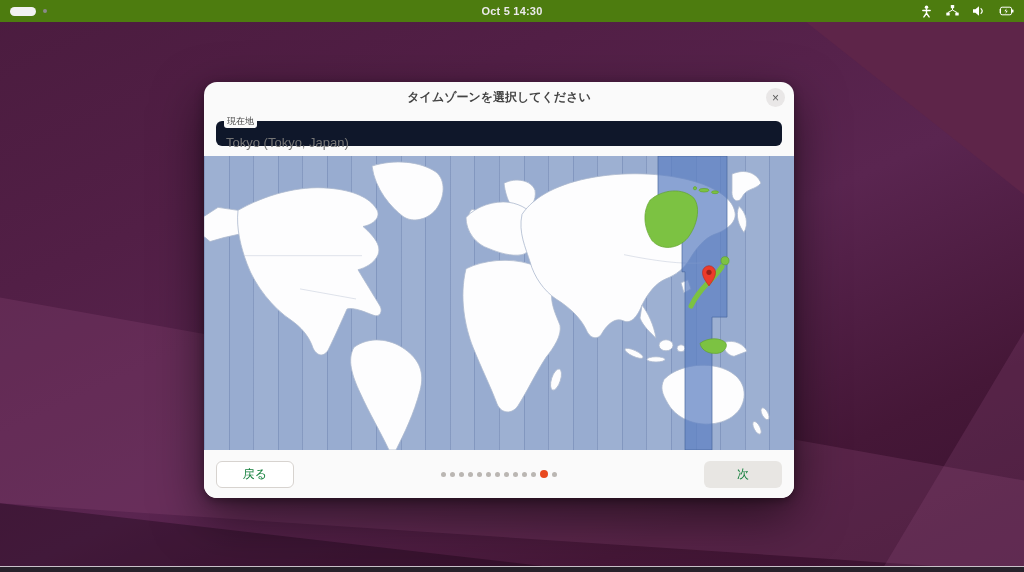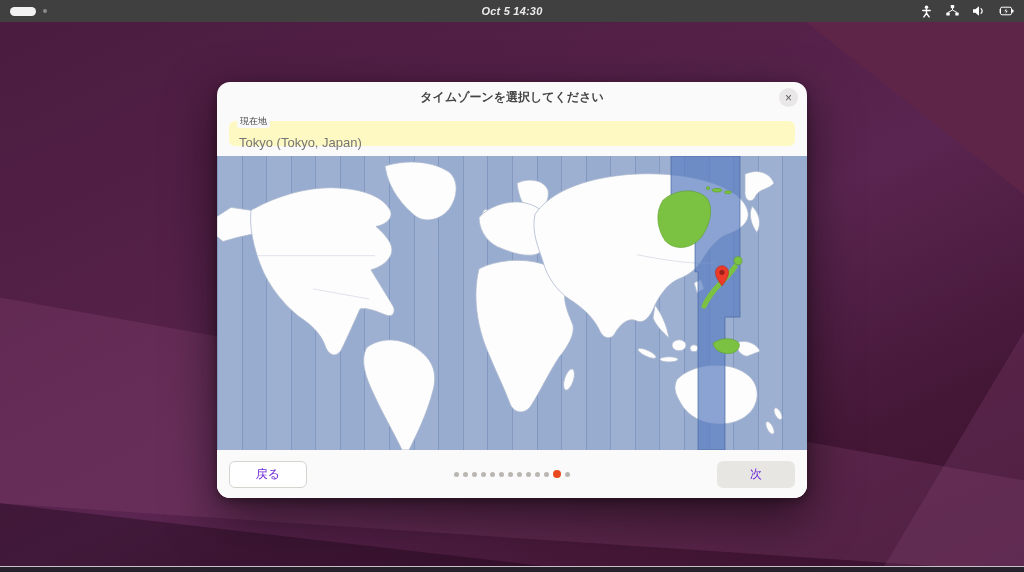--- a/index.html
+++ b/index.html
@@ -10,40 +10,40 @@
   .wallpaper { position:absolute; inset:0;
     background:linear-gradient(155deg,#4b1c3f 0%,#521f46 28%,#5a2550 55%,#451737 80%,#3a1230 100%); }
   .wallpaper .facet { position:absolute; inset:0; }
   .facet.f1 { background:#5e2549; clip-path:polygon(76% 0, 100% 0, 100% 34%); }
   .facet.f2 { background:rgba(140,72,120,0.28); clip-path:polygon(0 52%, 100% 84%, 100% 100%, 0 88%); }
   .facet.f3 { background:rgba(20,4,18,0.35); clip-path:polygon(0 88%, 58% 100%, 0 100%); }
   .facet.f4 { background:rgba(150,80,130,0.22); clip-path:polygon(100% 58%, 86% 100%, 100% 100%); }
   .bottom-strip { position:absolute; left:0; right:0; bottom:0; height:6px; background:#27222b; border-top:1px solid #c9c1c9; z-index:5; }
 
   
-  .topbar { position:absolute; top:0; left:0; right:0; height:22px; background:#404040;
-    display:flex; align-items:center; justify-content:space-between; padding:0 10px; z-index:10;font-style:italic; }
+  .topbar { position:absolute; top:0; left:0; right:0; height:22px; background:#4d7c0f;
+    display:flex; align-items:center; justify-content:space-between; padding:0 10px; z-index:10; }
   .workspaces { display:flex; align-items:center; gap:7px; }
   .ws-pill { width:26px; height:9px; background:#f2f2f2; border-radius:5px; }
   .ws-dot { width:4px; height:4px; background:#8a8a8a; border-radius:50%; }
   .clock { position:absolute; left:50%; transform:translateX(-50%); color:#eceaec; font-size:11px; font-weight:700; letter-spacing:.2px; }
   .status-icons { display:flex; align-items:center; gap:13px; }
   .status-icons svg { display:block; }
 
   
-  .dialog { position:absolute; left:217px; top:82px; width:590px; height:416px; background:#fafafa;
+  .dialog { position:absolute; left:204px; top:82px; width:590px; height:416px; background:#fafafa;
     border-radius:13px; box-shadow:0 18px 50px rgba(0,0,0,.55), 0 3px 10px rgba(0,0,0,.35);
     display:flex; flex-direction:column; overflow:hidden; z-index:8; }
   .dialog-header { position:relative; height:30px; flex:0 0 auto; display:flex; align-items:center; justify-content:center; }
   .dialog-title { font-size:12px; font-weight:700; color:#444; }
   .close-btn { position:absolute; right:9px; top:6px; width:19px; height:19px; border-radius:50%;
     background:#e9e7e7; border:none; color:#5c5c5c; font-size:12px; line-height:18px; text-align:center; cursor:pointer; }
 
   .fields-row { display:flex; gap:12px; padding:9px 12px 10px; flex:0 0 auto; }
-  .field { position:relative; flex:1; height:25px; background:#fef9c3; border-radius:6px;
+  .field { position:relative; flex:1; height:25px; background:#0f172a; border-radius:6px;
     display:flex; align-items:center; padding:3px 10px 0; }
   .field-label { position:absolute; top:-6px; left:8px; font-size:9px; color:#3f3f3f;
     background:#fafafa; padding:0 3px; border-radius:3px; white-space:nowrap; }
   .field-value { font-size:13px; color:#757575; white-space:nowrap; overflow:hidden;margin-top:15px; }
 
   
   .map-wrap { position:relative; flex:1 1 auto; overflow:hidden;
     background:
       repeating-linear-gradient(90deg, rgba(90,112,160,.35) 0 1px, transparent 1px 24.58px),
       repeating-linear-gradient(90deg, rgba(255,255,255,.05) 0 24.58px, transparent 24.58px 49.16px),
@@ -52,21 +52,21 @@
   .land { fill:#fdfdfe; stroke:#adb9ce; stroke-width:.8; stroke-linejoin:round; }
   .inner-border { fill:none; stroke:#c9d0de; stroke-width:.6; }
   .tz-band { fill:var(--band,#5d80c2); fill-opacity:.72; stroke:#49679f; stroke-width:.7; }
   .tz-region { fill:var(--green,#7cc242); stroke:#61a32c; stroke-width:.7; }
   .tz-region-stroke { fill:none; stroke:var(--green,#7cc242); stroke-width:5; stroke-linecap:round; }
   .pin-body { fill:var(--pin,#ed3b2a); stroke:#b3271c; stroke-width:.6; }
   .pin-dot { fill:#9c211a; }
 
   
   .dialog-footer { position:relative; flex:0 0 48px; display:flex; align-items:center; padding:0 12px; background:#fafafa; }
-  .btn { height:27px; min-width:78px; border-radius:6px; font-size:12px; color:#6d28d9;
+  .btn { height:27px; min-width:78px; border-radius:6px; font-size:12px; color:#15803d;
     font-family:"Liberation Sans",sans-serif; cursor:pointer; }
   .btn-back { background:#ffffff; border:1px solid #d7d3cf; }
   .btn-next { background:#e8e6e3; border:none; margin-left:auto; }
   .dots { position:absolute; left:50%; transform:translateX(-50%); display:flex; align-items:center; gap:4px; }
   .dot { width:5px; height:5px; border-radius:50%; background:#bab6b2; }
   .dot.active { width:8px; height:8px; background:var(--accent,#e8491f); }
 </style>
 </head>
 <body>
 

